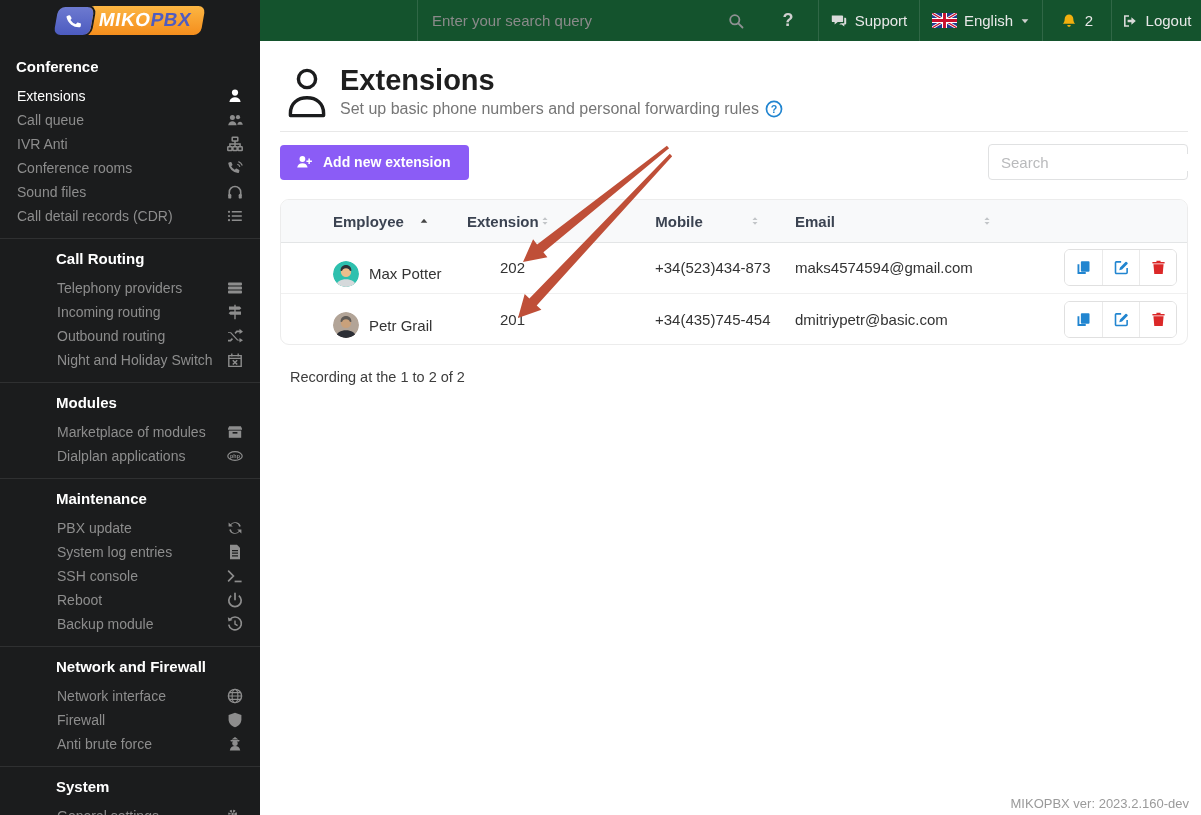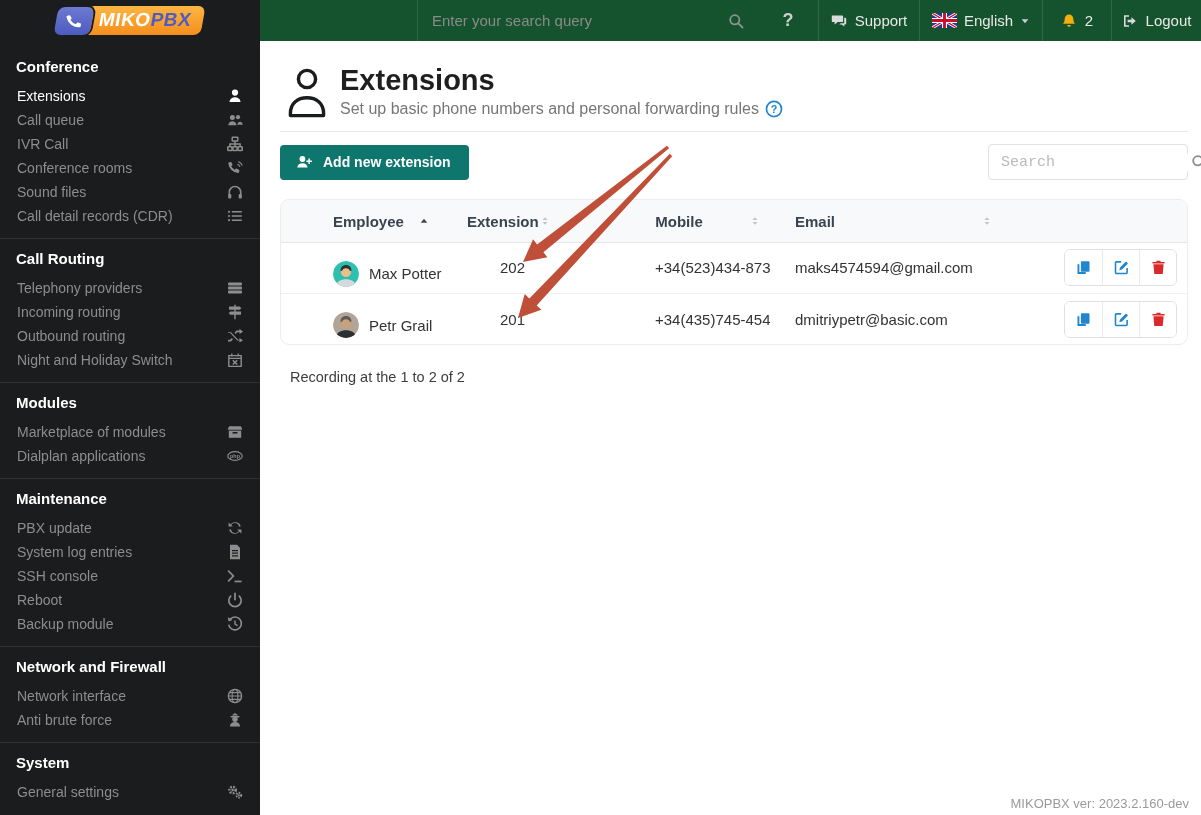--- a/index.html
+++ b/index.html
@@ -9,21 +9,21 @@
 
   
   .sidebar { position:absolute; left:0; top:0; width:260px; height:815px; background:#1b1c1d; overflow:hidden; z-index:5; }
   .logo-row { height:41px; display:flex; align-items:center; justify-content:center; cursor:pointer; }
   .logo-phone { width:36px; height:28px; background:linear-gradient(180deg,#6d7ad0,#4c5bc0); transform:skewX(-10deg); border-radius:7px; display:flex; align-items:center; justify-content:center; color:#fff; margin-right:-7px; position:relative; z-index:2; box-shadow:0 0 0 2px #1b1c1d; }
   .logo-phone svg { width:16px; height:16px; transform:skewX(10deg) rotate(-8deg); }
   .logo-text { background:linear-gradient(180deg,#fcb643,#f58e1d); transform:skewX(-10deg); border-radius:7px; padding:3px 12px 4px 14px; font-size:19px; font-weight:800; letter-spacing:.5px; color:#fff; }
   .logo-text .pbx { color:#4f5cc0; }
   .side-nav { padding-top:6px; }
   .side-section { padding:4px 0 10px; }
-  .side-section + .side-section { border-top:1px solid rgba(255,255,255,.09); }
+  .side-section + .side-section { border-top:1px solid rgba(255,255,255,.09);padding-left:40px; }
   .side-title { color:#fff; font-weight:700; font-size:15px; padding:7px 16px 9px; }
   .side-item { height:24px; display:flex; align-items:center; justify-content:space-between; padding:0 17px; color:#8d8d8d; font-size:14px; cursor:pointer; }
   .side-item.active { color:#fff; }
   .side-icon { width:16px; height:16px; flex:0 0 16px; }
   .side-icon svg { width:16px; height:16px; }
 
   
   .topbar { position:absolute; left:260px; top:0; right:0; height:41px; background:#14532d; display:flex; align-items:stretch; color:#e8e8e8; font-size:15px; }
   .tb-spacer { width:157px; }
   .tb-divider { width:1px; background:rgba(255,255,255,.12); }
@@ -49,25 +49,25 @@
   .main { position:absolute; left:260px; top:41px; right:0; bottom:0; background:#fff; }
   .page-header { display:flex; align-items:flex-start; padding:24px 13px 0 27px; }
   .ph-icon { width:40px; height:53px; margin-right:13px; color:#1b1c1d; }
   .ph-icon svg { width:40px; height:53px; }
   .page-title { font-size:29px; font-weight:700; color:#1f1f1f; line-height:1.05; }
   .page-subtitle { margin-top:5px; font-size:16px; color:#767676; display:flex; align-items:center; gap:6px; }
   .help-circle { width:18px; height:18px; color:#2185d0; cursor:pointer; }
   .help-circle svg { width:18px; height:18px; }
   .h-divider { margin:13px 13px 0 20px; border-top:1px solid #e8e8e8; }
   .toolbar { display:flex; justify-content:space-between; align-items:center; padding:12px 13px 0 20px; }
-  .add-btn { background:#0f766e; color:#fff; border:none; border-radius:4px; height:35px; padding:0 18px 0 16px; font-weight:700; font-size:14px; font-family:inherit; display:flex; align-items:center; gap:11px; cursor:pointer; }
+  .add-btn { background:#8b5cf6; color:#fff; border:none; border-radius:4px; height:35px; padding:0 18px 0 16px; font-weight:700; font-size:14px; font-family:inherit; display:flex; align-items:center; gap:11px; cursor:pointer; }
   .add-btn .glyph { width:16px; height:16px; }
   .add-btn .glyph svg { width:16px; height:16px; }
   .search-box { width:200px; height:36px; border:1px solid #e0e1e2; border-radius:4px; display:flex; align-items:center; padding:0 12px; background:#fff; }
-  .search-box input { flex:1; border:none; outline:none; font-size:15px; color:#555; font-family:Liberation Mono, monospace; }
+  .search-box input { flex:1; border:none; outline:none; font-size:15px; color:#555; font-family:Liberation Sans, sans-serif; }
   .search-box input::placeholder { color:#b9babc; }
   .search-box .glyph { width:16px; height:16px; color:#8a8c8e; }
   .search-box .glyph svg { width:16px; height:16px; }
 
   .table-wrap { margin:19px 13px 0 20px; border:1px solid #ececec; border-radius:9px; overflow:hidden; }
   table { width:100%; border-collapse:collapse; table-layout:fixed; font-size:15px; color:#333; }
   thead th { background:#f8f9fa; height:42px; font-weight:700; color:#3b4351; border-bottom:1px solid #e3e5e6; text-align:left; position:relative; }
   th .th-flex { display:flex; align-items:center; padding:0 25px 0 12px; }
   th.pad-sm .th-flex { padding-left:8px; }
   th.center .th-flex { justify-content:center; padding:0; }
@@ -126,21 +126,21 @@
           <span class="side-icon">
             <svg viewBox="0 0 16 16" fill="currentColor" aria-hidden="true">
               <circle cx="5.4" cy="5.6" r="2.5"></circle>
               <circle cx="11" cy="5.2" r="2.1"></circle>
               <path d="M1.2 13.2c.4-2.6 2.1-3.9 4.2-3.9s3.8 1.3 4.2 3.9z"></path>
               <path d="M10.3 12.8c.3-2 1.3-3.1 2.8-3.1 1.3 0 2.3 1 2.7 3.1z"></path>
             </svg>
           </span>
         </div>
         <div class="side-item">
-          <span>IVR Call</span>
+          <span>IVR Anti</span>
           <span class="side-icon">
             <svg viewBox="0 0 16 16" fill="currentColor" aria-hidden="true">
               <g fill="none" stroke="currentColor" stroke-width="1.5">
                 <rect x="5.2" y="1.2" width="5.6" height="3.8" rx=".6"></rect>
                 <rect x=".8" y="10.8" width="4.2" height="3.8" rx=".6"></rect>
                 <rect x="5.9" y="10.8" width="4.2" height="3.8" rx=".6"></rect>
                 <rect x="11" y="10.8" width="4.2" height="3.8" rx=".6"></rect>
                 <path d="M8 5v2.8M2.9 10.8V8h10.2v2.8M8 8v2.8"></path>
               </g>
             </svg>
@@ -292,20 +292,28 @@
       </div>
       <div class="side-section">
         <div class="side-title">Network and Firewall</div>
         <div class="side-item">
           <span>Network interface</span>
           <span class="side-icon">
             <svg viewBox="0 0 16 16" fill="currentColor" aria-hidden="true">
               <circle cx="8" cy="8" r="6.6" fill="none" stroke="currentColor" stroke-width="1.4"></circle>
               <ellipse cx="8" cy="8" rx="2.9" ry="6.6" fill="none" stroke="currentColor" stroke-width="1.1"></ellipse>
               <path fill="none" stroke="currentColor" stroke-width="1.1" d="M1.5 8h13M2.3 4.6h11.4M2.3 11.4h11.4"></path>
+            </svg>
+          </span>
+        </div>
+        <div class="side-item">
+          <span>Firewall</span>
+          <span class="side-icon">
+            <svg viewBox="0 0 16 16" fill="currentColor" aria-hidden="true">
+              <path d="M8 .8l6.4 2.2v4.4c0 3.6-2.6 6.6-6.4 7.8C4.2 14 1.6 11 1.6 7.4V3z"></path>
             </svg>
           </span>
         </div>
         <div class="side-item">
           <span>Anti brute force</span>
           <span class="side-icon">
             <svg viewBox="0 0 16 16" fill="currentColor" aria-hidden="true">
               <path d="M8 1L4.6 3.4h6.8z"></path>
               <path d="M3.4 3.9h9.2l-.5 1.5H3.9z"></path>
               <circle cx="8" cy="7.3" r="2.7"></circle>

